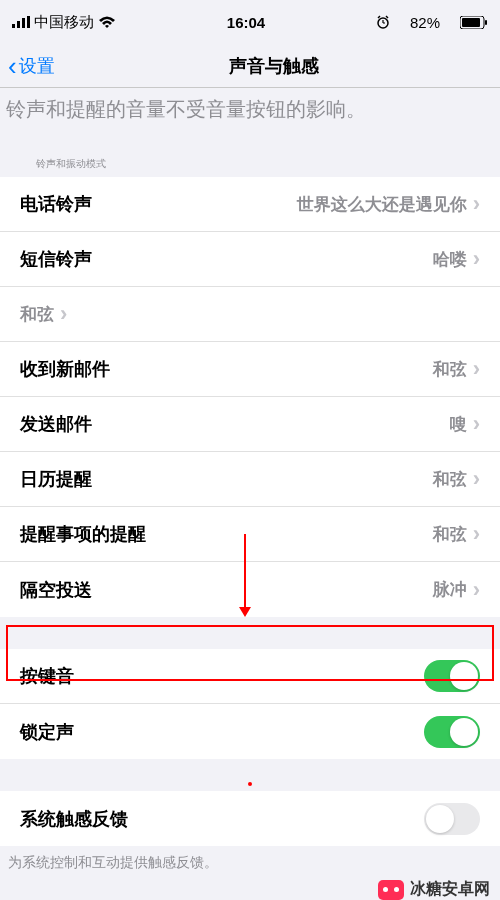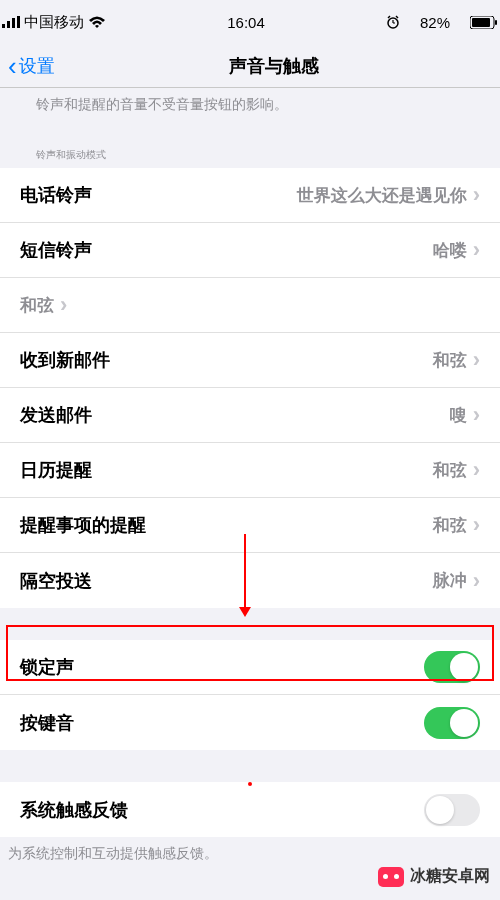--- a/index.html
+++ b/index.html
@@ -1,44 +1,44 @@
 <!DOCTYPE html>
 <html><head>
   <meta charset="utf-8">
   <style>
     * { margin: 0; padding: 0; box-sizing: border-box; }
     body { font-family: -apple-system, "Helvetica Neue", sans-serif; width: 500px; height: 900px; background: #f2f2f7; overflow: hidden; position: relative; }
-    .status-bar { height: 44px; display: flex; justify-content: space-between; align-items: center; padding: 0 2px; background: #f2f2f7; font-size: 15px; font-weight: 500; }
+    .status-bar { height: 44px; display: flex; justify-content: space-between; align-items: center; padding: 0 12px; background: #f2f2f7; font-size: 15px; font-weight: 500; }
     .status-left { display: flex; align-items: center; gap: 4px; }
     .status-right { display: flex; align-items: center; gap: 20px; }
     .nav-bar { height: 44px; display: flex; align-items: center; justify-content: center; background: #f2f2f7; position: relative; border-bottom: 0.5px solid #c8c8c8; }
     .nav-back { position: absolute; left: 8px; display: flex; align-items: center; color: #007aff; font-size: 18px; }
     .nav-back .chevron { font-size: 26px; margin-right: 2px; line-height: 1; }
     .nav-title { font-size: 18px; font-weight: 600; margin-left: 48px; }
-    .group-note { padding: 8px 36px 16px; font-size: 14px; color: #8e8e93; }
+    .group-note { padding: 8px 6px 16px; font-size: 20px; color: #8e8e93; }
     .group-header { padding: 18px 36px 6px; font-size: 10px; color: #8e8e93; }
     .list { background: #fff; font-weight: bold; }
     .row { display: flex; align-items: center; padding: 0 20px; height: 55px; border-bottom: 0.5px solid #e0e0e0; position: relative; }
     .row:last-child { border-bottom: none; }
     .row-label { flex: 1; font-size: 18px; color: #000; }
     .row-value { font-size: 17px; color: #8e8e93; margin-right: 6px; text-align: right; }
     .chevron-right { color: #c7c7cc; font-size: 22px; }
     .toggle { width: 56px; height: 32px; border-radius: 16px; position: relative; }
     .toggle.on { background: #34c759; }
     .toggle.off { background: #e9e9eb; }
     .toggle .knob { width: 28px; height: 28px; background: #fff; border-radius: 50%; position: absolute; top: 2px; box-shadow: 0 1px 3px rgba(0,0,0,0.2); }
     .toggle.on .knob { right: 2px; }
     .toggle.off .knob { left: 2px; }
     .spacer { height: 32px; background: #f2f2f7; }
     .highlight-box { position: absolute; border: 2px solid #ff0000; pointer-events: none; z-index: 50; }
     .arrow { position: absolute; left: 244px; z-index: 50; }
     .arrow-line { width: 2px; height: 75px; background: #ff0000; }
     .arrow-head { width: 0; height: 0; border-left: 6px solid transparent; border-right: 6px solid transparent; border-top: 10px solid #ff0000; position: absolute; bottom: -8px; left: -5px; }
     .footer-note { padding: 8px 8px; font-size: 14px; color: #8e8e93; }
-    .watermark { position: absolute; bottom: 13px; right: 10px; display: flex; align-items: center; gap: 6px; font-size: 16px; font-weight: bold; color: #333; z-index: 60; }
+    .watermark { position: absolute; bottom: 0; right: 10px; display: flex; align-items: center; gap: 6px; font-size: 16px; font-weight: bold; color: #333; z-index: 60; }
     .wm-icon { width: 26px; height: 20px; background: #ff2d55; border-radius: 5px; position: relative; }
     .wm-icon::before, .wm-icon::after { content:''; position:absolute; width:5px; height:5px; background:#fff; border-radius:50%; top:7px; }
     .wm-icon::before { left:5px; } .wm-icon::after { right:5px; }
     .signal svg, .wifi svg, .alarm svg, .battery svg { display:block; }
     .red-dot { position:absolute; width:4px; height:4px; background:#ff0000; border-radius:50%; left:248px; top:782px; z-index:50;}
   </style>
 </head>
 <body>
 
 <div class="status-bar">
@@ -51,21 +51,21 @@
           <rect x="15" y="0" width="3" height="12" fill="#000"></rect>
         </svg>
       </span>
     <span>中国移动</span>
     <span class="wifi">
         <svg width="18" height="13">
           <path d="M9 12 L11 10 Q9 8 7 10 Z M4 7 Q9 2 14 7 L12 9 Q9 5 6 9 Z M1 4 Q9 -3 17 4 L15 6 Q9 0 3 6 Z" fill="#000"></path>
         </svg>
       </span>
   </div>
-  <div style="font-weight:400">16:04</div>
+  <div style="font-weight:700">16:04</div>
   <div class="status-right">
     <span class="alarm">
         <svg width="14" height="14">
           <circle cx="7" cy="8" r="5" fill="none" stroke="#000" stroke-width="1.5"></circle>
           <line x1="7" y1="8" x2="7" y2="5" stroke="#000" stroke-width="1.2"></line>
           <line x1="7" y1="8" x2="9" y2="8" stroke="#000" stroke-width="1.2"></line>
           <line x1="2" y1="3" x2="4" y2="1" stroke="#000" stroke-width="1.5"></line>
           <line x1="12" y1="3" x2="10" y2="1" stroke="#000" stroke-width="1.5"></line>
         </svg>
       </span>
@@ -130,27 +130,27 @@
       <div class="row-label">隔空投送</div>
       <div class="row-value">脉冲</div>
       <span class="chevron-right">›</span>
     </div>
   </div>
 
 <div class="spacer"></div>
 
 <div class="list" id="toggle-list">
     <div class="row">
-      <div class="row-label">锁定声</div>
+      <div class="row-label">按键音</div>
       <div class="toggle on">
         <div class="knob"></div>
       </div>
     </div>
     <div class="row">
-      <div class="row-label">按键音</div>
+      <div class="row-label">锁定声</div>
       <div class="toggle on">
         <div class="knob"></div>
       </div>
     </div>
   </div>
 
 <div class="spacer"></div>
 
 <div class="list">
   <div class="row">

